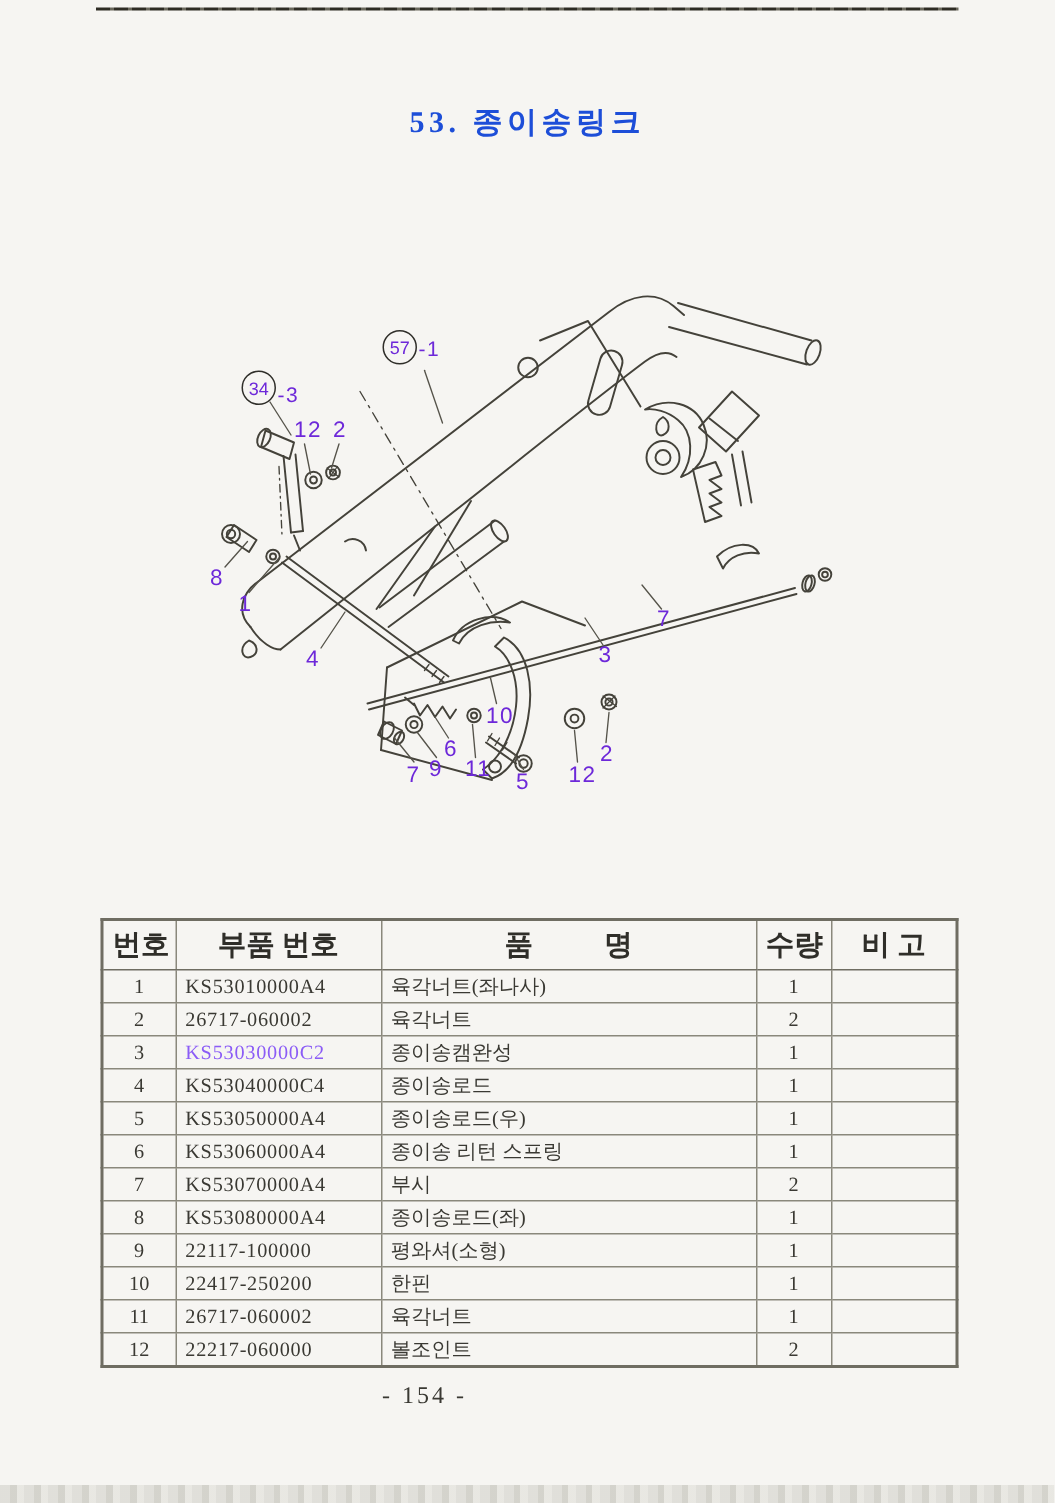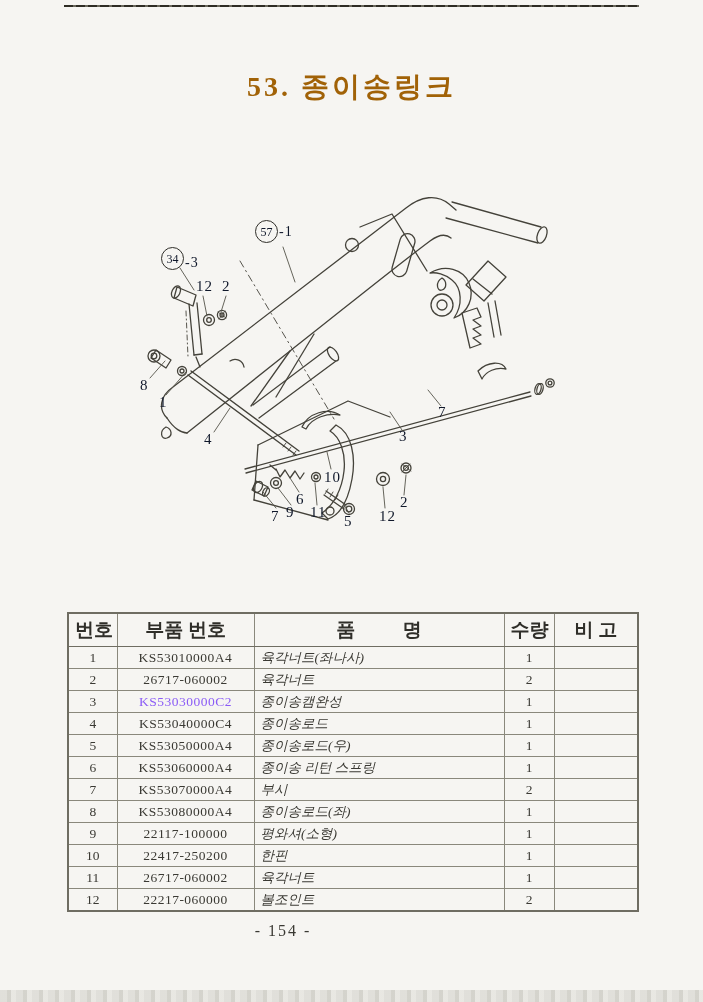--- a/index.html
+++ b/index.html
@@ -16,28 +16,28 @@
     position:absolute;left:64px;top:5px;width:575px;height:2px;
     background:repeating-linear-gradient(90deg,#2e2c24 0 9px,#6a685c 9px 12px);
   }
   .scan-band-bottom{
     position:absolute;left:0;bottom:0;width:703px;height:12px;
     background:repeating-linear-gradient(90deg,#d9d8d2 0 7px,#c9c8c0 7px 11px,#e4e3dd 11px 16px);
     opacity:.75;
   }
   .title{
     position:absolute;left:0;top:68px;width:703px;margin:0;
-    text-align:center;font-size:28px;font-weight:600;letter-spacing:3px;color:#a16207;
+    text-align:center;font-size:20px;font-weight:600;letter-spacing:3px;color:#1d4ed8;
   }
   
   .diagram{position:absolute;left:90px;top:165px;width:480px;height:395px;}
   .diagram svg{position:absolute;left:0;top:0;}
   .callout{
-    position:absolute;font-size:15px;color:#0f172a;line-height:1;
-    font-family:Liberation Serif, serif;letter-spacing:1px;white-space:nowrap;
+    position:absolute;font-size:15px;color:#6d28d9;line-height:1;
+    font-family:Liberation Sans, sans-serif;letter-spacing:1px;white-space:nowrap;
   }
   .ref{display:flex;align-items:center;gap:1px;}
   .ref .circ{
     display:inline-flex;align-items:center;justify-content:center;
     width:21px;height:21px;border:1.2px solid #2f2e29;border-radius:50%;
     font-size:12px;letter-spacing:0;
   }
   .ref .suffix{font-size:14px;}
   
   table.parts{
@@ -50,22 +50,22 @@
     padding:0 6px;height:21px;overflow:hidden;white-space:pre;
   }
   table.parts{border:2px solid #6f6d62;}
   table.parts thead th{
     height:32px;font-size:19px;font-weight:600;text-align:center;color:#2f2e29;
     border-bottom:1.5px solid #6f6d62;
   }
   col.c-no{width:49px;} col.c-part{width:137px;} col.c-name{width:250px;}
   col.c-qty{width:50px;} col.c-note{width:84px;}
   td.c-no,td.c-qty{text-align:center;font-family:"Liberation Serif",serif;}
-  td.c-part{text-align:center;letter-spacing:.5px;font-family:"Liberation Serif",serif;}
-  td.c-name{text-align:left;padding-left:14px;font-style:italic;}
+  td.c-part{text-align:left;letter-spacing:.5px;font-family:"Liberation Serif",serif;}
+  td.c-name{text-align:left;padding-left:14px;}
   tbody tr:nth-child(3) td.c-part{color:#8b5cf6;}
   .page-number{
     position:absolute;left:0;top:922px;width:566px;text-align:center;
     font-size:16px;letter-spacing:2px;color:#3a3933;
   }
 </style>
 </head>
 <body>
 
 <div class="page">

